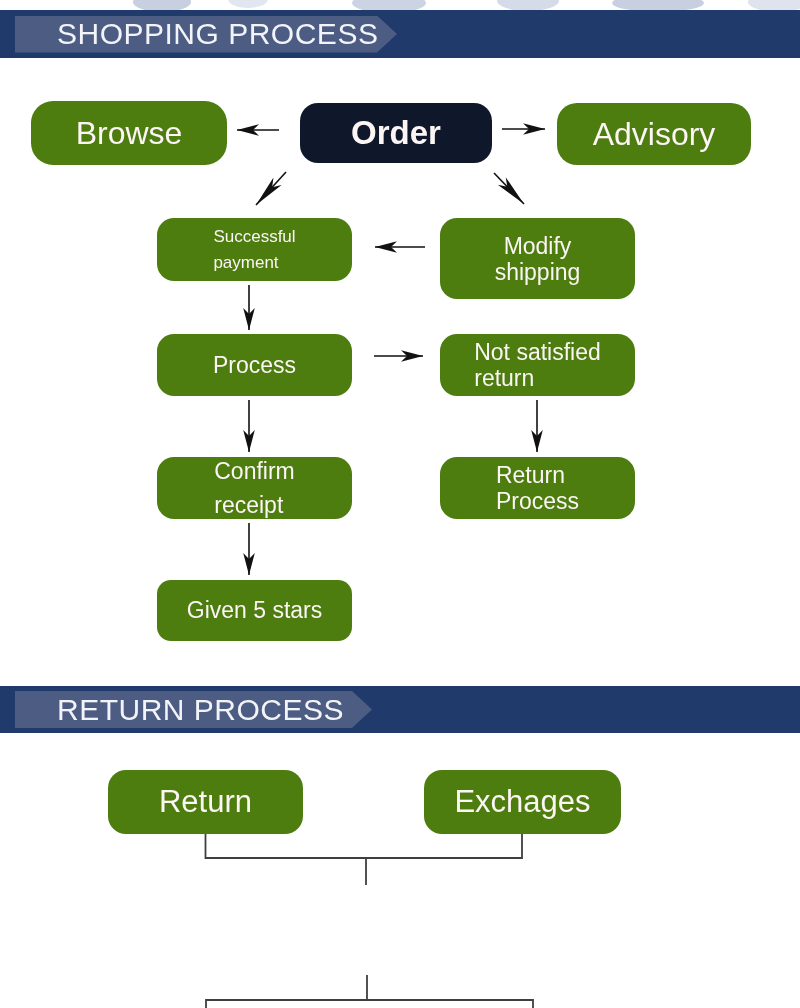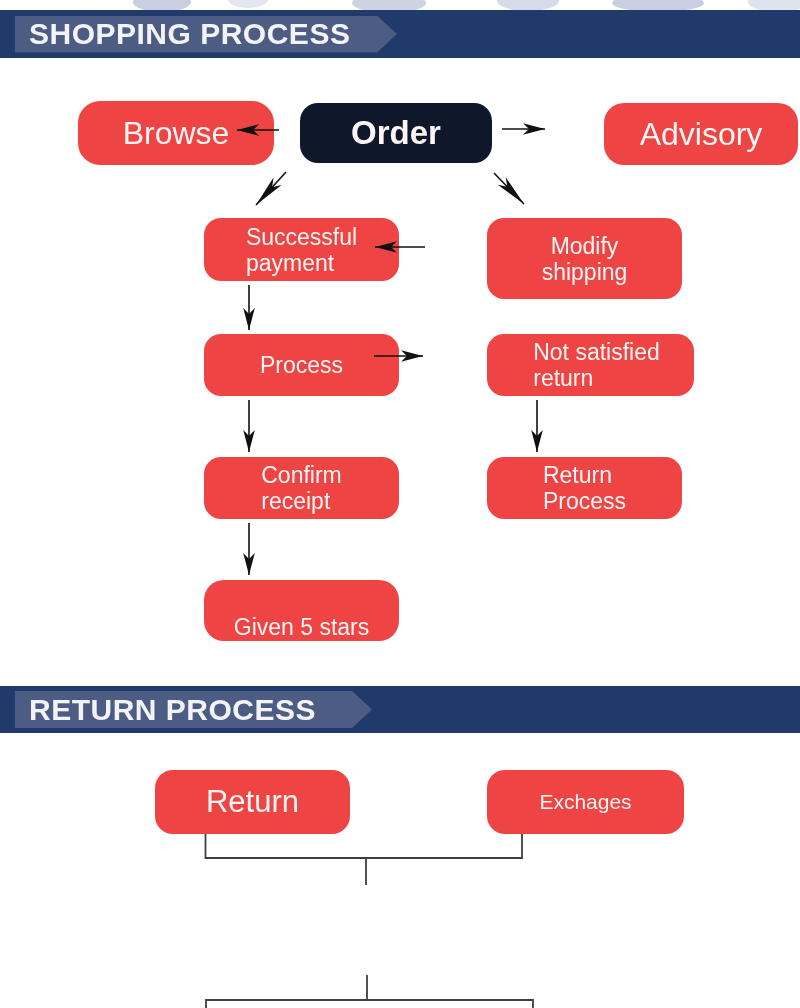--- a/index.html
+++ b/index.html
@@ -11,42 +11,42 @@
 
   
   .banner{position:absolute;left:0;width:800px;background:#203a6b;display:flex;align-items:center;}
   #banner-shopping{top:10px;height:48px;}
   #banner-return{top:686px;height:47px;}
   .banner-inner{position:relative;margin-left:15px;height:37px;background:#4d5c82;
     display:flex;align-items:center;
     clip-path:polygon(0 0, calc(100% - 20px) 0, 100% 50%, calc(100% - 20px) 100%, 0 100%);}
   #banner-shopping .banner-inner{width:382px;}
   #banner-return .banner-inner{width:357px;}
-  .banner-text{color:#f2f4f9;font-size:30px;font-weight:700;letter-spacing:.5px;padding-left:14px;white-space:nowrap;}
+  .banner-text{color:#f2f4f9;font-size:30px;font-weight:400;letter-spacing:.5px;padding-left:14px;white-space:nowrap;margin-left:28px;}
 
   
   .node{position:absolute;display:flex;align-items:center;justify-content:center;color:#fbf5f4;}
   .node .node-label{white-space:pre-line;}
-  .red{background:#ef4444;margin-left:47px;}
+  .red{background:#4d7c0f;}
   .blue{background:#0f172a;}
   .t-center{text-align:center;}
   .t-left{text-align:left;}
 
   #n-browse{left:31px;top:101px;width:196px;height:64px;border-radius:22px;font-size:32px;}
   #n-order{left:300px;top:103px;width:192px;height:60px;border-radius:18px;font-size:33px;font-weight:600;}
   #n-advisory{left:557px;top:103px;width:194px;height:62px;border-radius:20px;font-size:32px;}
-  #n-successful-payment{left:157px;top:218px;width:195px;height:63px;border-radius:17px;font-size:23px;line-height:26px;}
+  #n-successful-payment{left:157px;top:218px;width:195px;height:63px;border-radius:17px;font-size:17px;line-height:26px;}
   #n-modify-shipping{left:440px;top:218px;width:195px;height:81px;border-radius:17px;font-size:23px;line-height:26px;}
   #n-delivery{left:157px;top:334px;width:195px;height:62px;border-radius:17px;font-size:23px;}
-  #n-not-satisfied-return{left:440px;top:334px;width:195px;height:62px;border-radius:17px;font-size:23px;line-height:26px;padding-left:12px;}
-  #n-confirm-receipt{left:157px;top:457px;width:195px;height:62px;border-radius:17px;font-size:23px;line-height:26px;}
+  #n-not-satisfied-return{left:440px;top:334px;width:195px;height:62px;border-radius:17px;font-size:23px;line-height:26px;}
+  #n-confirm-receipt{left:157px;top:457px;width:195px;height:62px;border-radius:17px;font-size:23px;line-height:34px;}
   #n-return-process{left:440px;top:457px;width:195px;height:62px;border-radius:17px;font-size:23px;line-height:26px;}
-  #n-given-5-stars{left:157px;top:580px;width:195px;height:61px;border-radius:20px;font-size:23px;align-items:flex-end;}
+  #n-given-5-stars{left:157px;top:580px;width:195px;height:61px;border-radius:14px;font-size:23px;}
   #n-return{left:108px;top:770px;width:195px;height:64px;border-radius:18px;font-size:31px;}
-  #n-exchages{left:440px;top:770px;width:197px;height:64px;border-radius:18px;font-size:21px;}
+  #n-exchages{left:424px;top:770px;width:197px;height:64px;border-radius:18px;font-size:31px;}
   #n-submit-application{left:192px;top:885px;width:350px;height:90px;border-radius:20px;font-size:33px;line-height:40px;}
 
   
   #overlay{position:absolute;left:0;top:0;pointer-events:none;}
   #overlay line{stroke:#111111;stroke-width:1.6px;}
   #overlay .thin{stroke:#3f3f3f;stroke-width:1.8px;fill:none;}
 </style>
 </head>
 <body>
 

